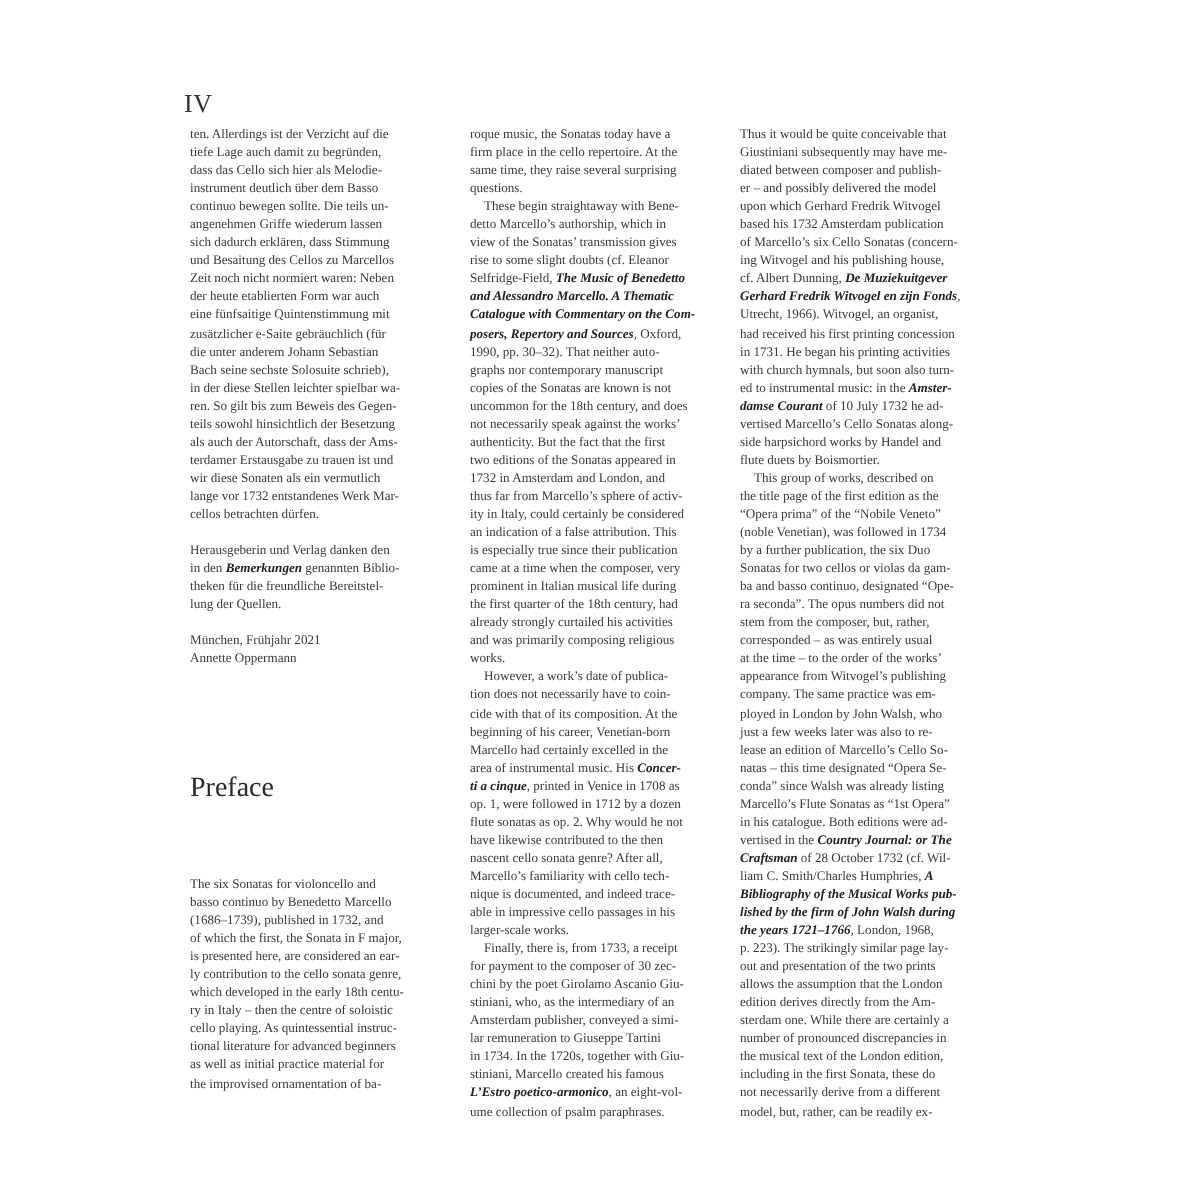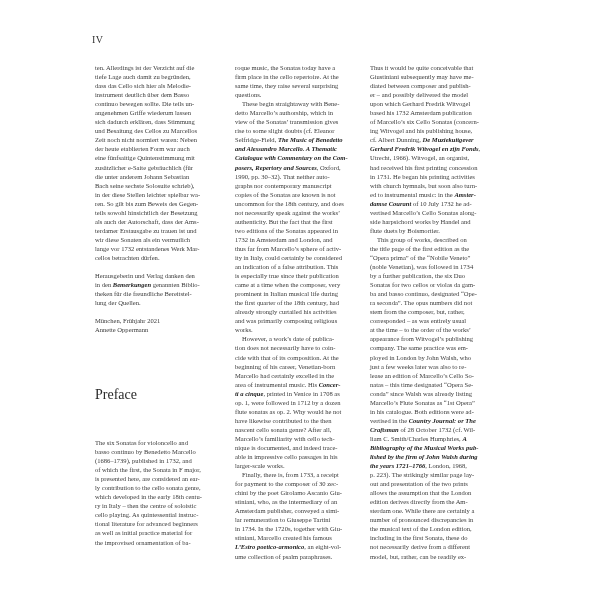--- a/index.html
+++ b/index.html
@@ -1,18 +1,18 @@
 <!DOCTYPE html>
 <html><head>
 <meta charset="utf-8">
 <style>
   html, body { margin: 0; padding: 0; background: #ffffff; }
   body { width: 600px; height: 600px; position: relative; overflow: hidden;
          font-family: "Liberation Serif", "DejaVu Serif", serif; color: #2b2b2b; }
-  .page-num { position: absolute; left: 92px; top: 34px; font-size: 10px; letter-spacing: 0.3px; color: #333; }
+  .page-num { position: absolute; left: 92px; top: 44px; font-size: 13px; letter-spacing: 0.3px; color: #333; }
   .col { position: absolute; top: 63px; width: 133px; font-size: 6.55px; line-height: 9.05px; color: #3a3a3a; }
   .col1 { left: 95px; }
   .col2 { left: 235px; }
   .col3 { left: 370px; width: 138px; }
   .line { display: block; white-space: nowrap; }
   .ind { text-indent: 7px; }
   .gap { height: 9px; }
   em { font-style: italic; font-weight: bold; color: #222; }
   .heading { position: absolute; left: 95px; top: 387px; font-size: 14px; color: #2a2a2a; }
   .col1b { position: absolute; left: 95px; top: 438px; width: 133px; font-size: 6.55px; line-height: 9.05px; color: #3a3a3a; }

